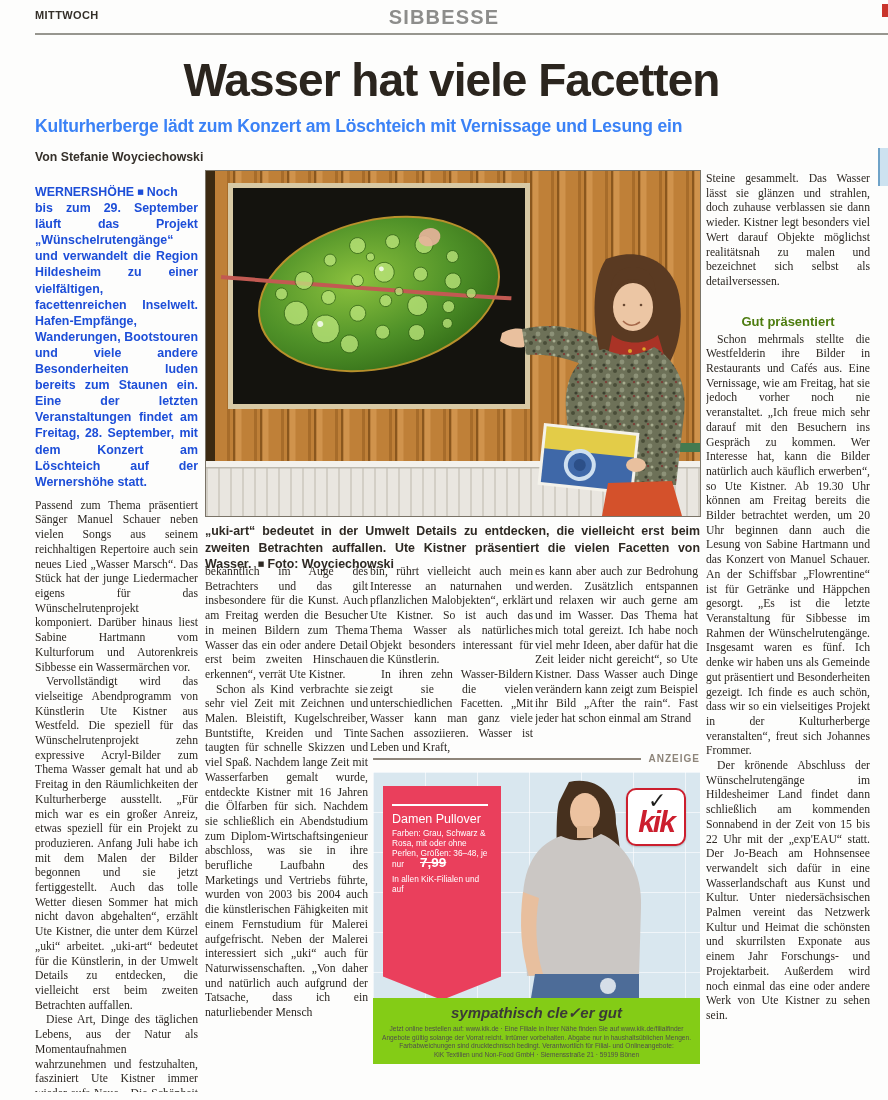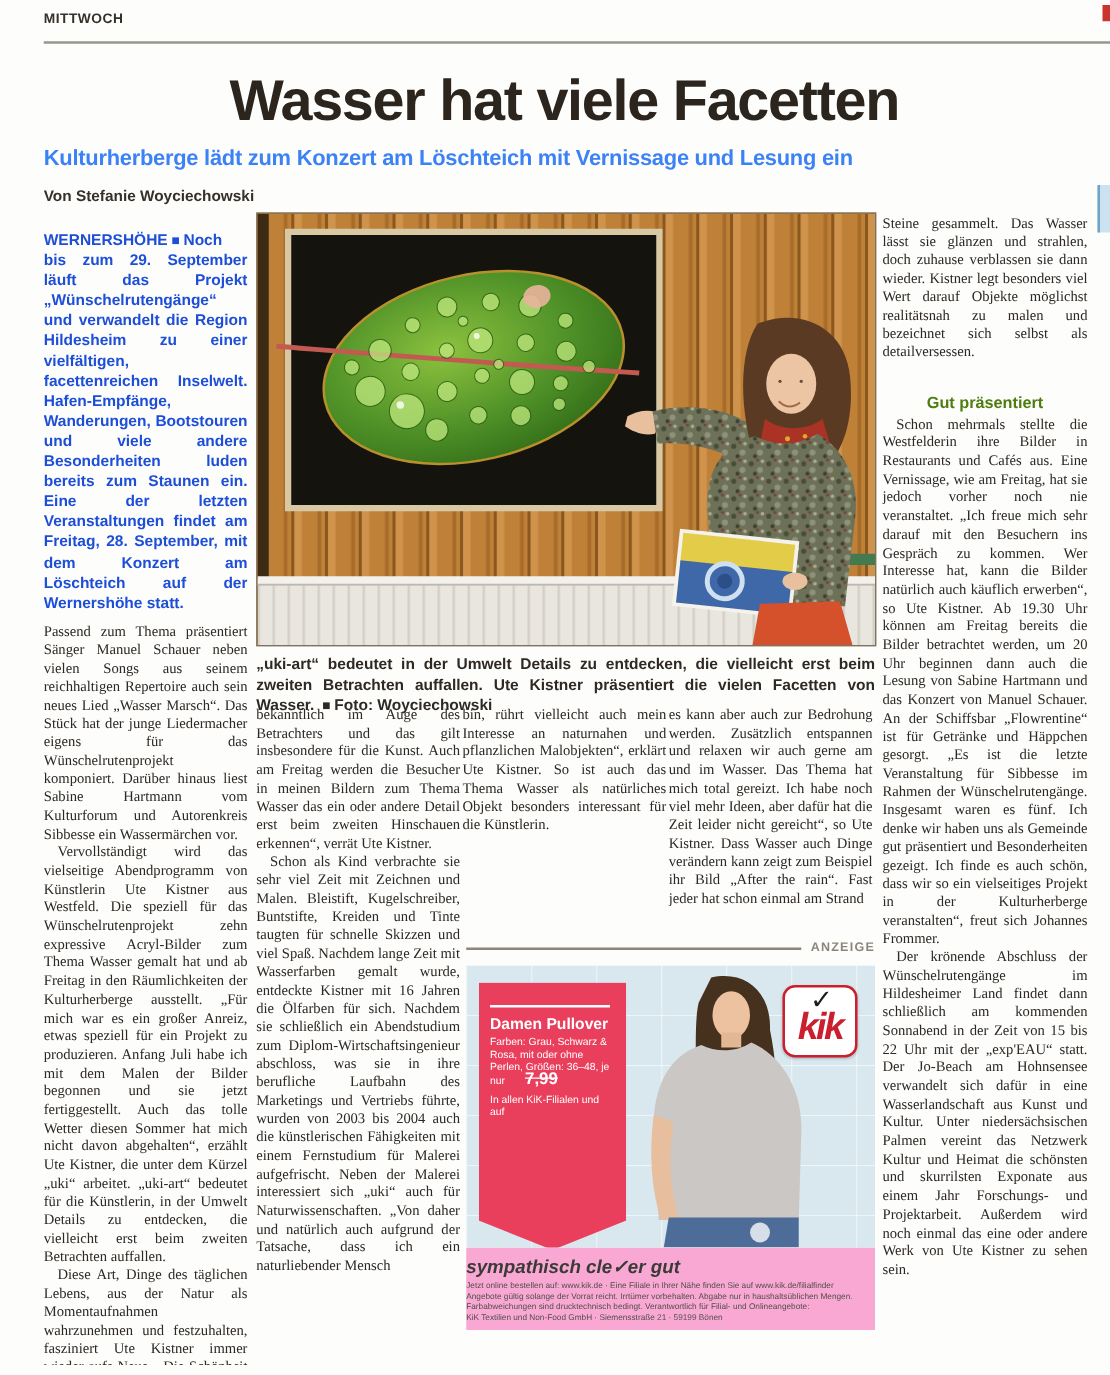--- a/index.html
+++ b/index.html
@@ -46,36 +46,37 @@
     background-size:52px 40px;}
   .ad-photo svg{position:absolute;left:0;top:0;}
   .kik-logo{position:absolute;top:16px;right:14px;width:56px;height:54px;background:#fff;border:2px solid #cc1f2e;border-radius:10px;display:flex;align-items:flex-end;justify-content:center;box-shadow:0 1px 2px rgba(0,0,0,.2);}
   .kik-text{font:italic 700 30px/1 "Liberation Sans",sans-serif;color:#cc1f2e;letter-spacing:-2px;padding-bottom:7px;}
   .kik-check{position:absolute;top:-2px;left:20px;font:700 22px "DejaVu Sans",sans-serif;color:#1d1d1b;}
   .ribbon{position:absolute;left:10px;top:14px;width:118px;height:214px;background:#ea3f5c;color:#fff;
     clip-path:polygon(0 0,100% 0,100% 89%,50% 100%,0 89%);
     padding:11px 9px 0;box-sizing:border-box;font-family:"Liberation Sans",sans-serif;box-shadow:2px 2px 3px rgba(0,0,0,.2);}
   .rib-head{font-weight:700;font-size:20px;line-height:20px;letter-spacing:.3px;}
   .rib-sep{height:2px;background:#fff;margin:7px 0 6px;width:96%;}
-  .rib-product{font-weight:700;font-size:12.5px;}
+  .rib-product{font-weight:400;font-size:12.5px;}
   .rib-details{font-size:8.3px;line-height:10px;margin-top:2px;}
   .rib-old{font-weight:700;font-size:13.5px;text-decoration:line-through;margin-left:16px;}
   .rib-price{font-weight:700;font-size:44px;line-height:40px;margin-top:3px;letter-spacing:-2px;}
   .rib-price sup{font-size:22px;vertical-align:16px;letter-spacing:-1px;}
   .rib-avail{font-size:8.3px;margin-top:5px;}
-  .ad-footer{background:#f9a8d4;height:66px;padding-top:6px;box-sizing:border-box;}
+  .ad-footer{background:#84cc16;height:66px;text-align:center;padding-top:6px;box-sizing:border-box;}
   .slogan{font:italic 700 15px "Liberation Sans",sans-serif;color:#3a3a37;}
   .fine{font:400 6.6px/8.7px "Liberation Sans",sans-serif;color:#504f4a;margin-top:3px;}
 </style>
 </head>
 <body>
 
 <div class="page">
 
   <span class="day">MITTWOCH</span>
+  <span class="section">SIBBESSE</span>
   <div class="rule"></div>
   <div class="edge-red"></div>
   <div class="edge-blue"></div>
 
   <h1 class="headline">Wasser hat viele Facetten</h1>
   <h2 class="subheadline">Kulturherberge lädt zum Konzert am Löschteich mit Vernissage und Lesung ein</h2>
   <div class="byline">Von Stefanie Woyciechowski</div>
 
   <div class="col col1">
     <p class="lead"><strong>WERNERSHÖHE</strong><span class="sqb">■</span><span>Noch bis zum 29. September läuft das Projekt „Wünschelrutengänge“ und verwandelt die Region Hildesheim zu einer vielfältigen, facettenreichen Inselwelt. Hafen-Empfänge, Wanderungen, Bootstouren und viele andere Besonderheiten luden bereits zum Staunen ein. Eine der letzten Veranstaltungen findet am Freitag, 28. September, mit dem Konzert am Löschteich auf der Wernershöhe statt.</span></p>
@@ -187,20 +188,21 @@
     <span>„uki-art“ bedeutet in der Umwelt Details zu entdecken, die vielleicht erst beim zweiten Betrachten auffallen. Ute Kistner präsentiert die vielen Facetten von Wasser.</span>
     <span class="sqb">■</span><span>Foto: Woyciechowski</span>
   </div>
 
   <div class="col col2">
     <p class="noind">bekanntlich im Auge des Betrachters und das gilt insbesondere für die Kunst. Auch am Freitag werden die Besucher in meinen Bildern zum Thema Wasser das ein oder andere Detail erst beim zweiten Hinschauen erkennen“, verrät Ute Kistner.</p>
     <p>Schon als Kind verbrachte sie sehr viel Zeit mit Zeichnen und Malen. Bleistift, Kugelschreiber, Buntstifte, Kreiden und Tinte taugten für schnelle Skizzen und viel Spaß. Nachdem lange Zeit mit Wasserfarben gemalt wurde, entdeckte Kistner mit 16 Jahren die Ölfarben für sich. Nachdem sie schließlich ein Abendstudium zum Diplom-Wirtschaftsingenieur abschloss, was sie in ihre berufliche Laufbahn des Marketings und Vertriebs führte, wurden von 2003 bis 2004 auch die künstlerischen Fähigkeiten mit einem Fernstudium für Malerei aufgefrischt. Neben der Malerei interessiert sich „uki“ auch für Naturwissenschaften. „Von daher und natürlich auch aufgrund der Tatsache, dass ich ein naturliebender Mensch</p>
   </div>
   <div class="col col3">
     <p class="noind">bin, rührt vielleicht auch mein Interesse an naturnahen und pflanzlichen Malobjekten“, erklärt Ute Kistner. So ist auch das Thema Wasser als natürliches Objekt besonders interessant für die Künstlerin.</p>
+    <p>In ihren zehn Wasser-Bildern zeigt sie die vielen unterschiedlichen Facetten. „Mit Wasser kann man ganz viele Sachen assoziieren. Wasser ist Leben und Kraft,</p>
   </div>
   <div class="col col4">
     <p class="noind">es kann aber auch zur Bedrohung werden. Zusätzlich entspannen und relaxen wir auch gerne am und im Wasser. Das Thema hat mich total gereizt. Ich habe noch viel mehr Ideen, aber dafür hat die Zeit leider nicht gereicht“, so Ute Kistner. Dass Wasser auch Dinge verändern kann zeigt zum Beispiel ihr Bild „After the rain“. Fast jeder hat schon einmal am Strand</p>
   </div>
 
   <div class="ad">
     <div class="ad-label">
       <span class="ad-line"></span>
       <span class="txt">ANZEIGE</span>
     </div>

